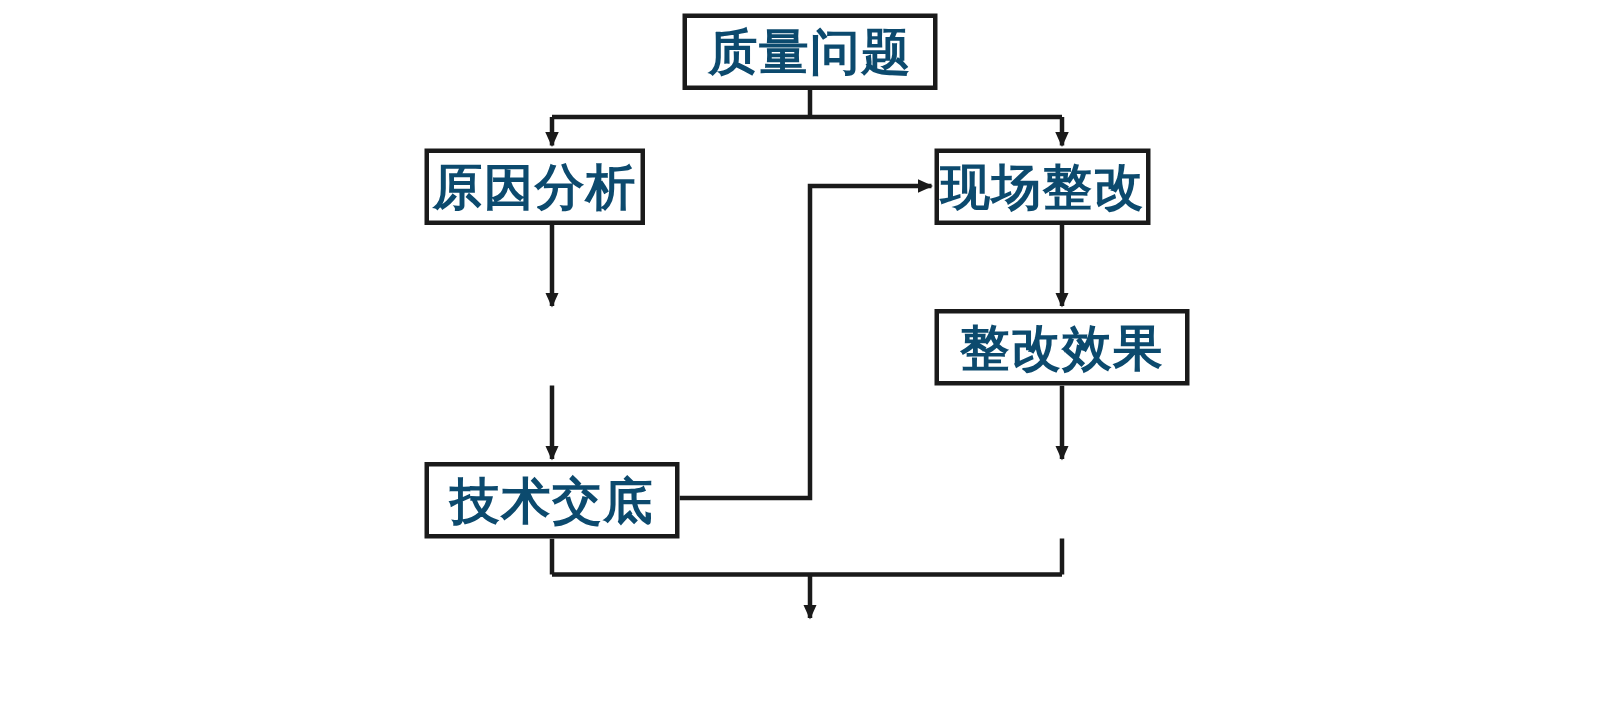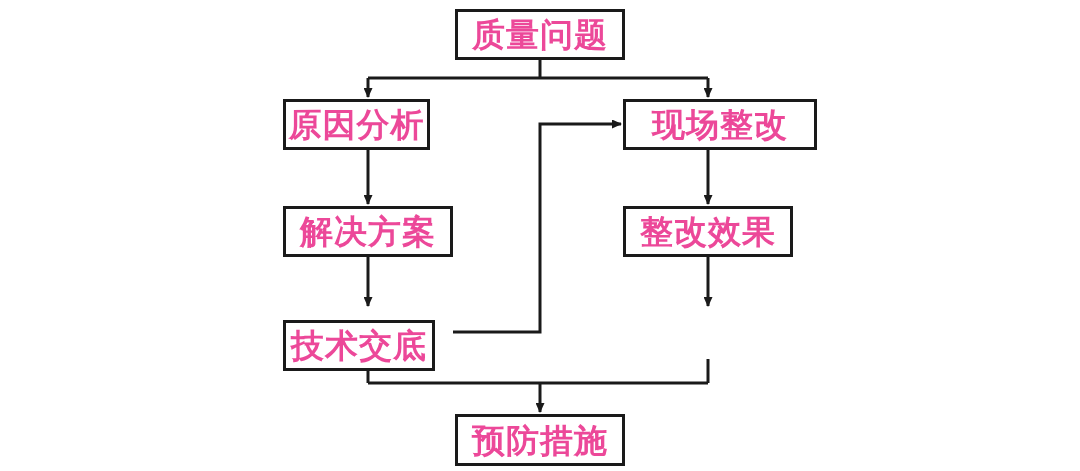--- a/index.html
+++ b/index.html
@@ -33,32 +33,32 @@
     display: flex;
     align-items: center;
     justify-content: center;
     z-index: 5;
   }
   .node-label {
     font-family: "DejaVu Sans", "Liberation Sans", sans-serif;
     font-weight: bold;
     font-size: 33px;
     line-height: 1;
-    color: #ec4899;
+    color: #0c4a6e;
     letter-spacing: 1px;
     white-space: nowrap;
     -webkit-font-smoothing: antialiased;
   }
   
   #node-quality-problem   { left: 455px; top:   9px; width: 170px; height: 51px; }
   #node-cause-analysis    { left: 283px; top:  99px; width: 147px; height: 51px; }
-  #node-onsite-rectify    { left: 623px; top:  99px; width: 194px; height: 51px; }
+  #node-onsite-rectify    { left: 623px; top:  99px; width: 144px; height: 51px; }
   #node-solution          { left: 283px; top: 206px; width: 170px; height: 51px; }
   #node-rectify-effect    { left: 623px; top: 206px; width: 170px; height: 51px; }
-  #node-tech-disclosure   { left: 283px; top: 320px; width: 152px; height: 51px; }
+  #node-tech-disclosure   { left: 283px; top: 308px; width: 170px; height: 51px; }
   #node-summary-analysis  { left: 623px; top: 308px; width: 170px; height: 51px; }
   #node-preventive        { left: 455px; top: 414px; width: 170px; height: 52px; }
 </style>
 </head>
 <body>
 
 <div id="flowchart-root">
 
   <svg id="flow-svg" viewBox="0 0 1080 471" aria-hidden="true">
     <defs>
@@ -99,30 +99,24 @@
   </div>
 
   <div class="node" id="node-cause-analysis">
     <span class="node-label">原因分析</span>
   </div>
 
   <div class="node" id="node-onsite-rectify">
     <span class="node-label">现场整改</span>
   </div>
 
-  <div class="node" id="node-solution">
-    <span class="node-label">解决方案</span>
-  </div>
 
   <div class="node" id="node-rectify-effect">
     <span class="node-label">整改效果</span>
   </div>
 
   <div class="node" id="node-tech-disclosure">
     <span class="node-label">技术交底</span>
   </div>
 
 
-  <div class="node" id="node-preventive">
-    <span class="node-label">预防措施</span>
-  </div>
 
 </div>
 
 </body></html>

